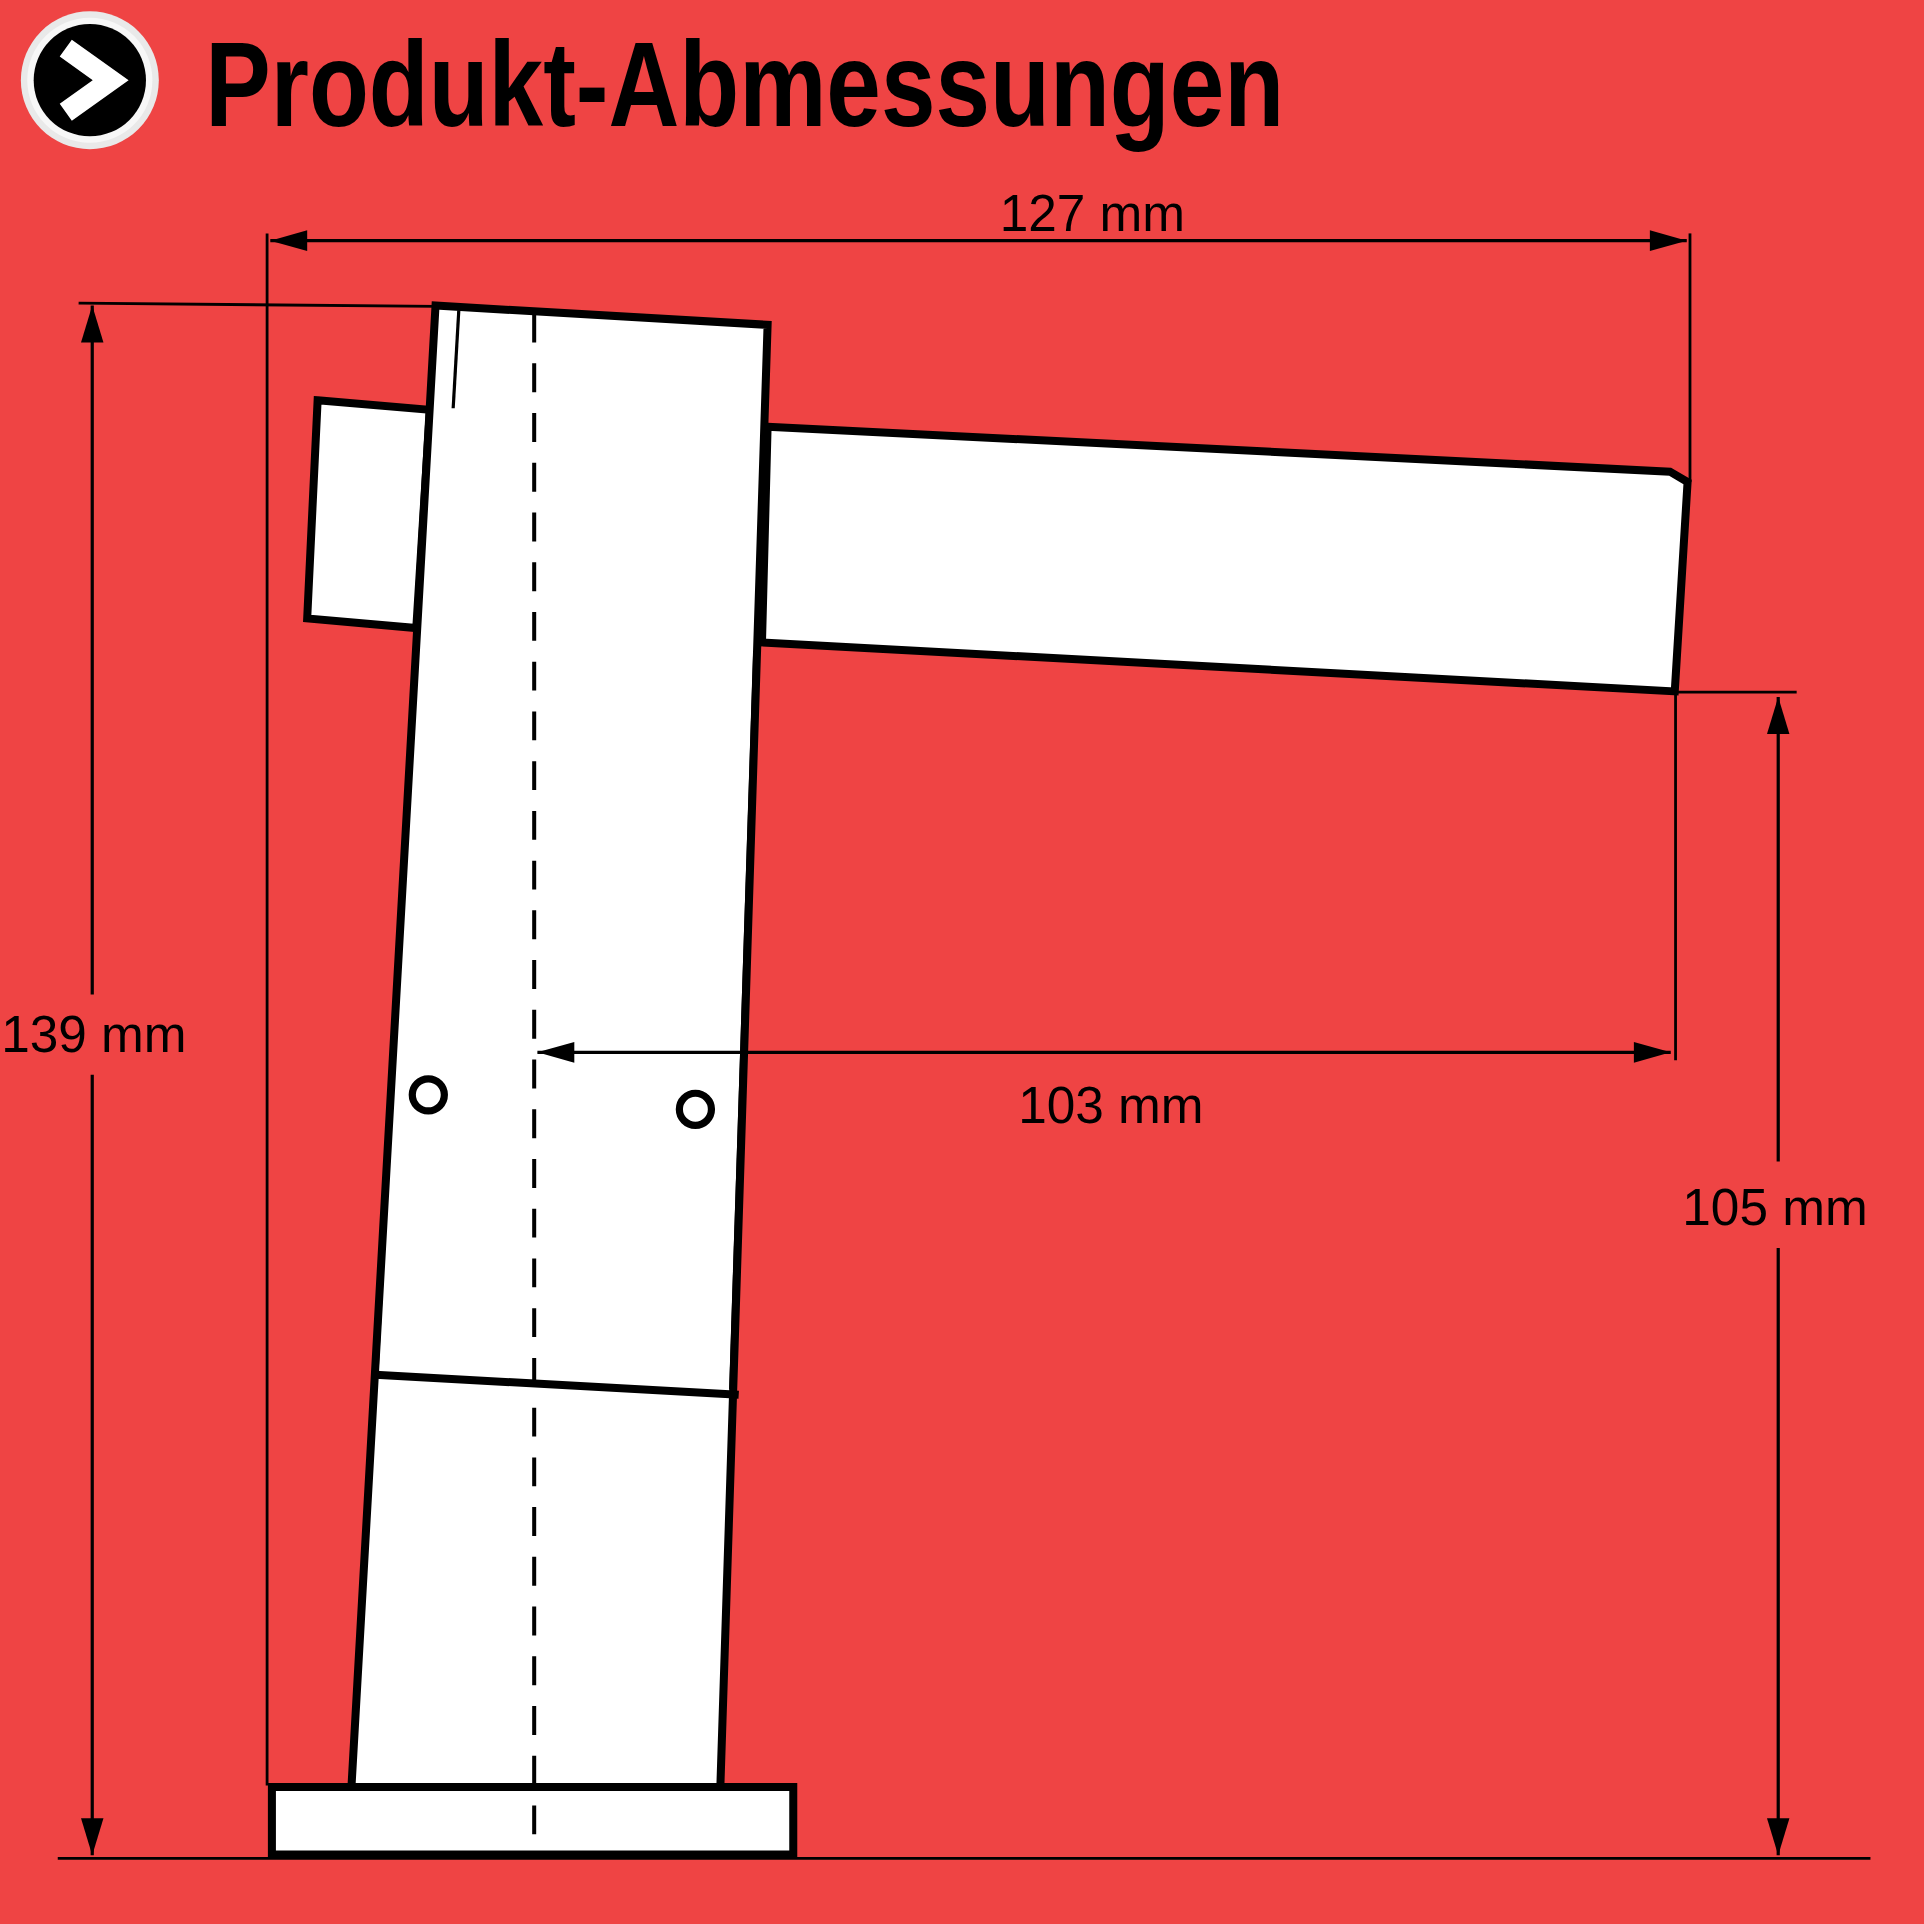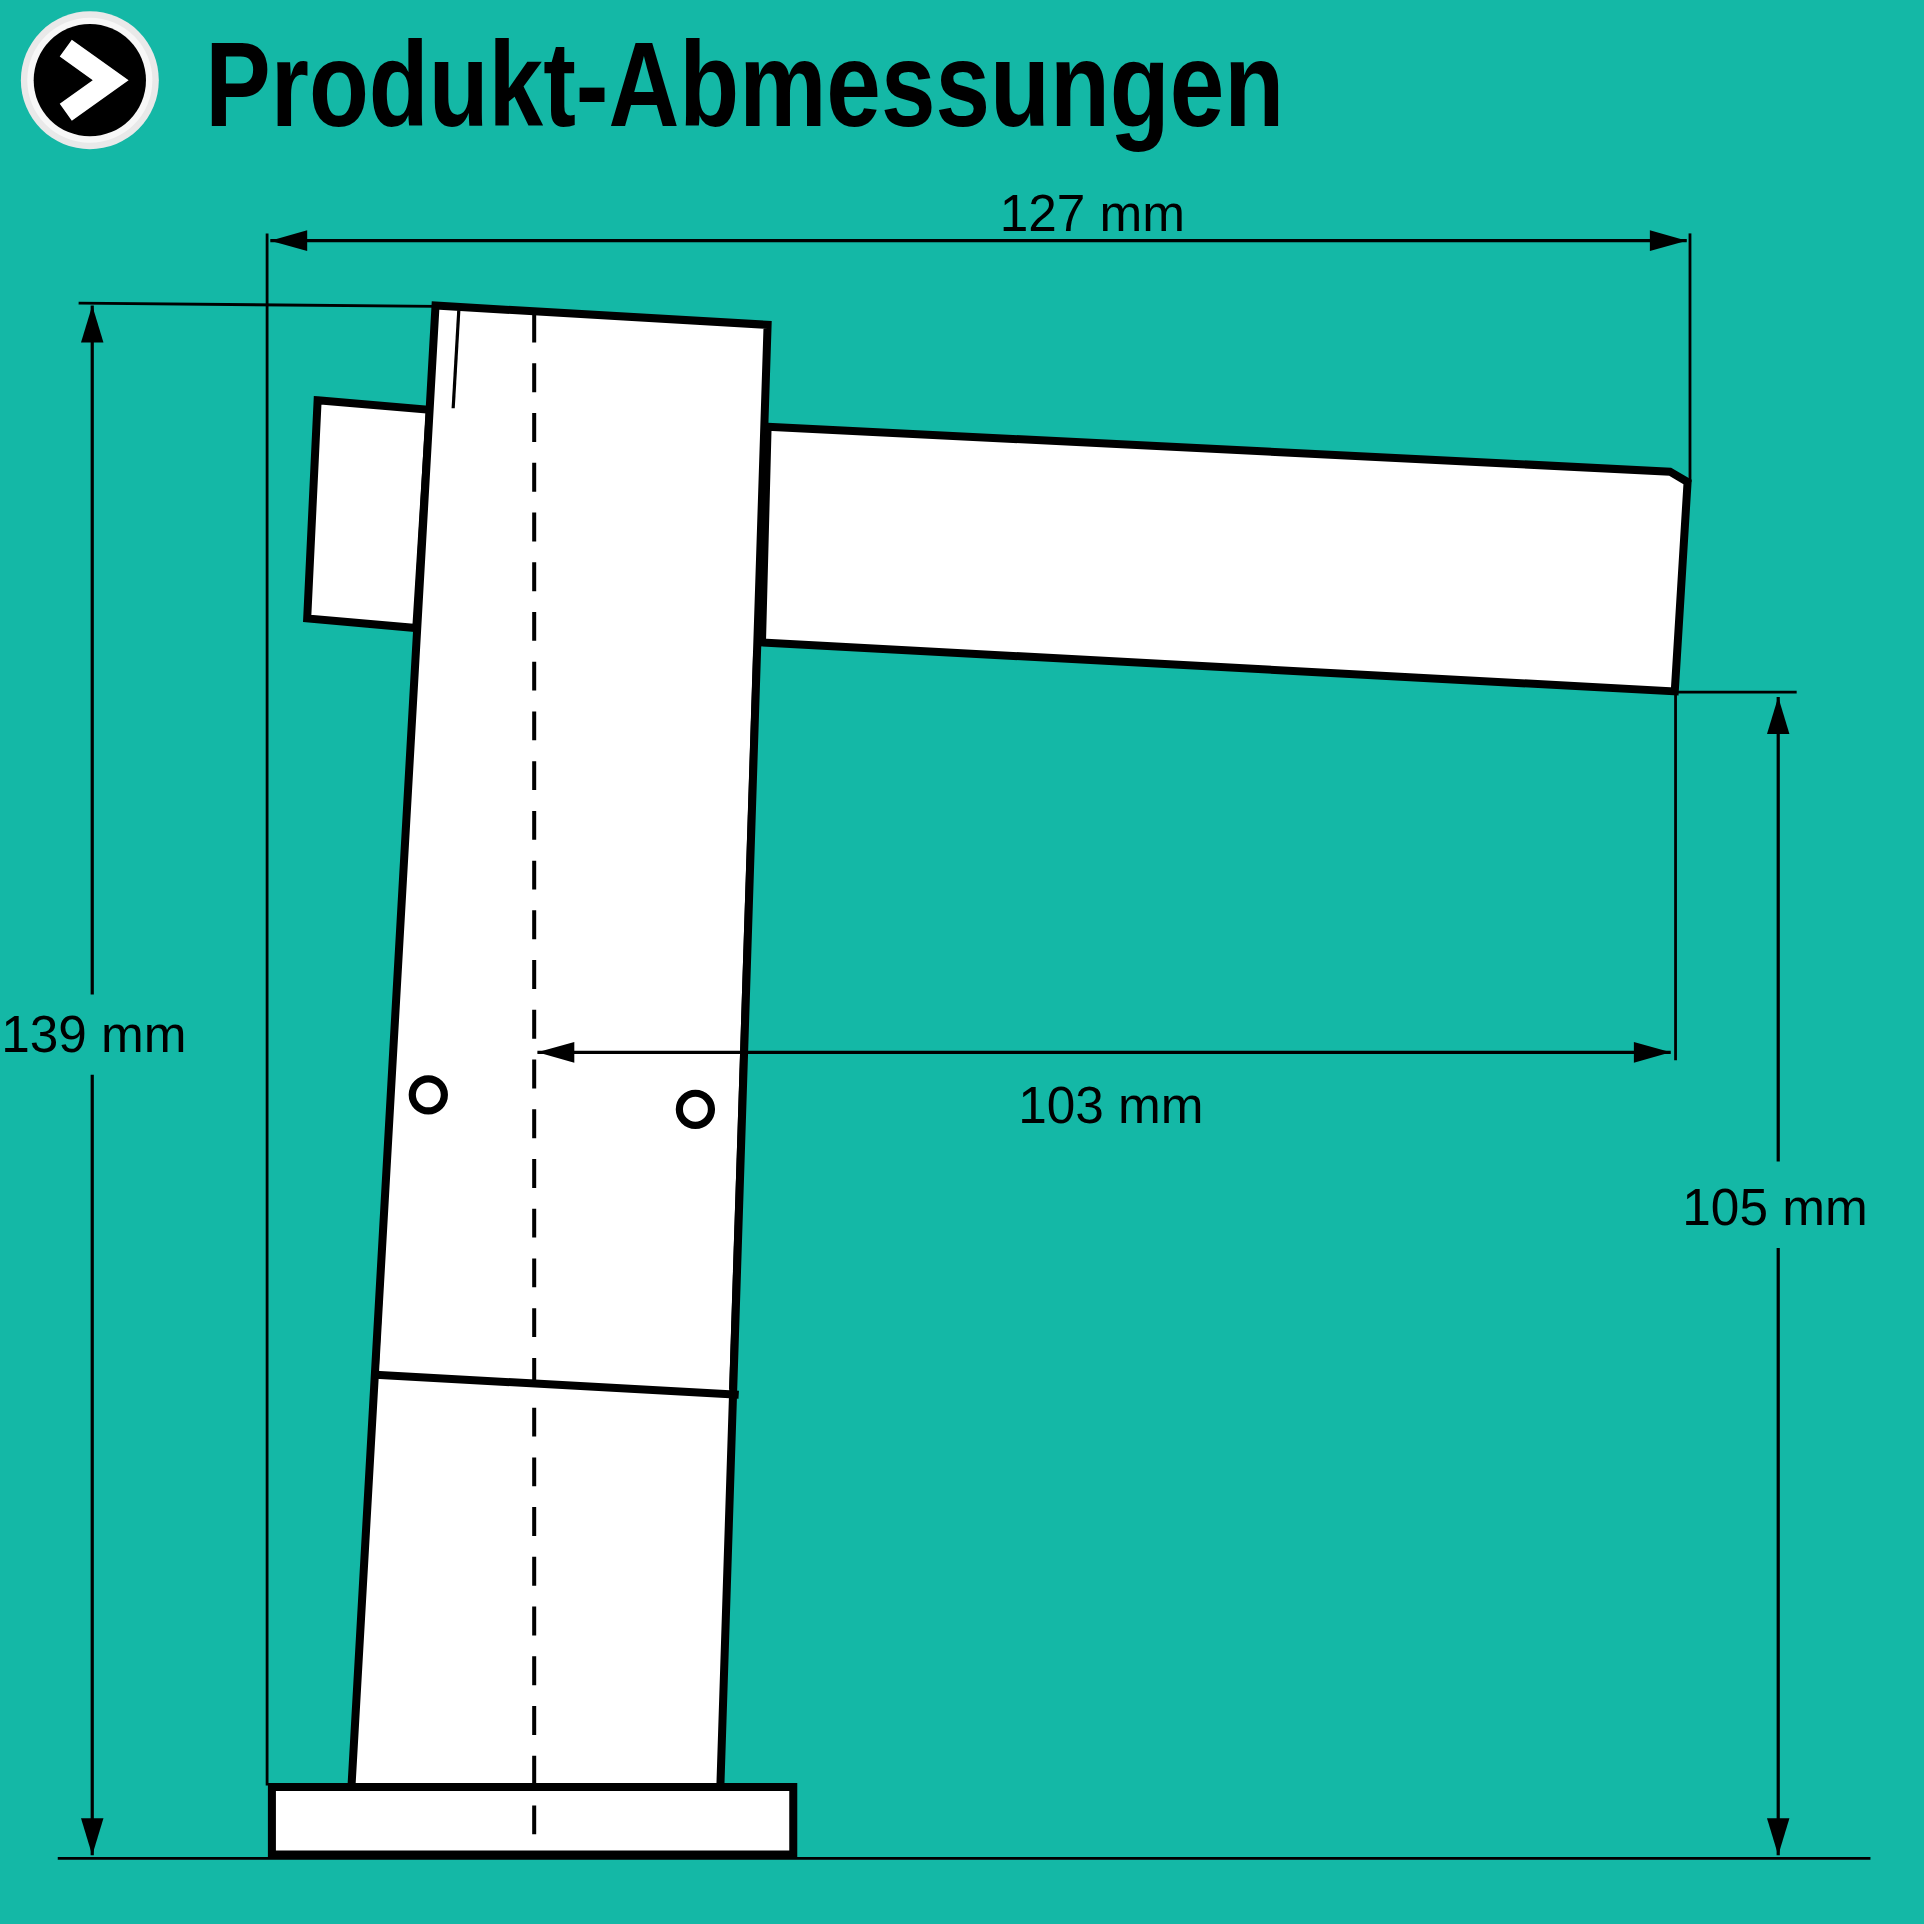--- a/index.html
+++ b/index.html
@@ -1,19 +1,19 @@
 <!DOCTYPE html>
 <html style="font-size:13px"><head>
 <meta charset="utf-8">
 <style>
   html,body{margin:0;padding:0;background:#ffffff;}
   .page{
     position:relative;
     width:1925px;height:1925px;
-    background:#14b8a6;
+    background:#ef4444;
     font-family:"Liberation Sans", sans-serif;
     overflow:hidden;
   }
   svg{display:block;position:absolute;inset:0;}
   .title-text{
     font-family:"Liberation Sans", sans-serif;
     font-weight:bold;
     fill:#000000;
   }
   .dim-label{

